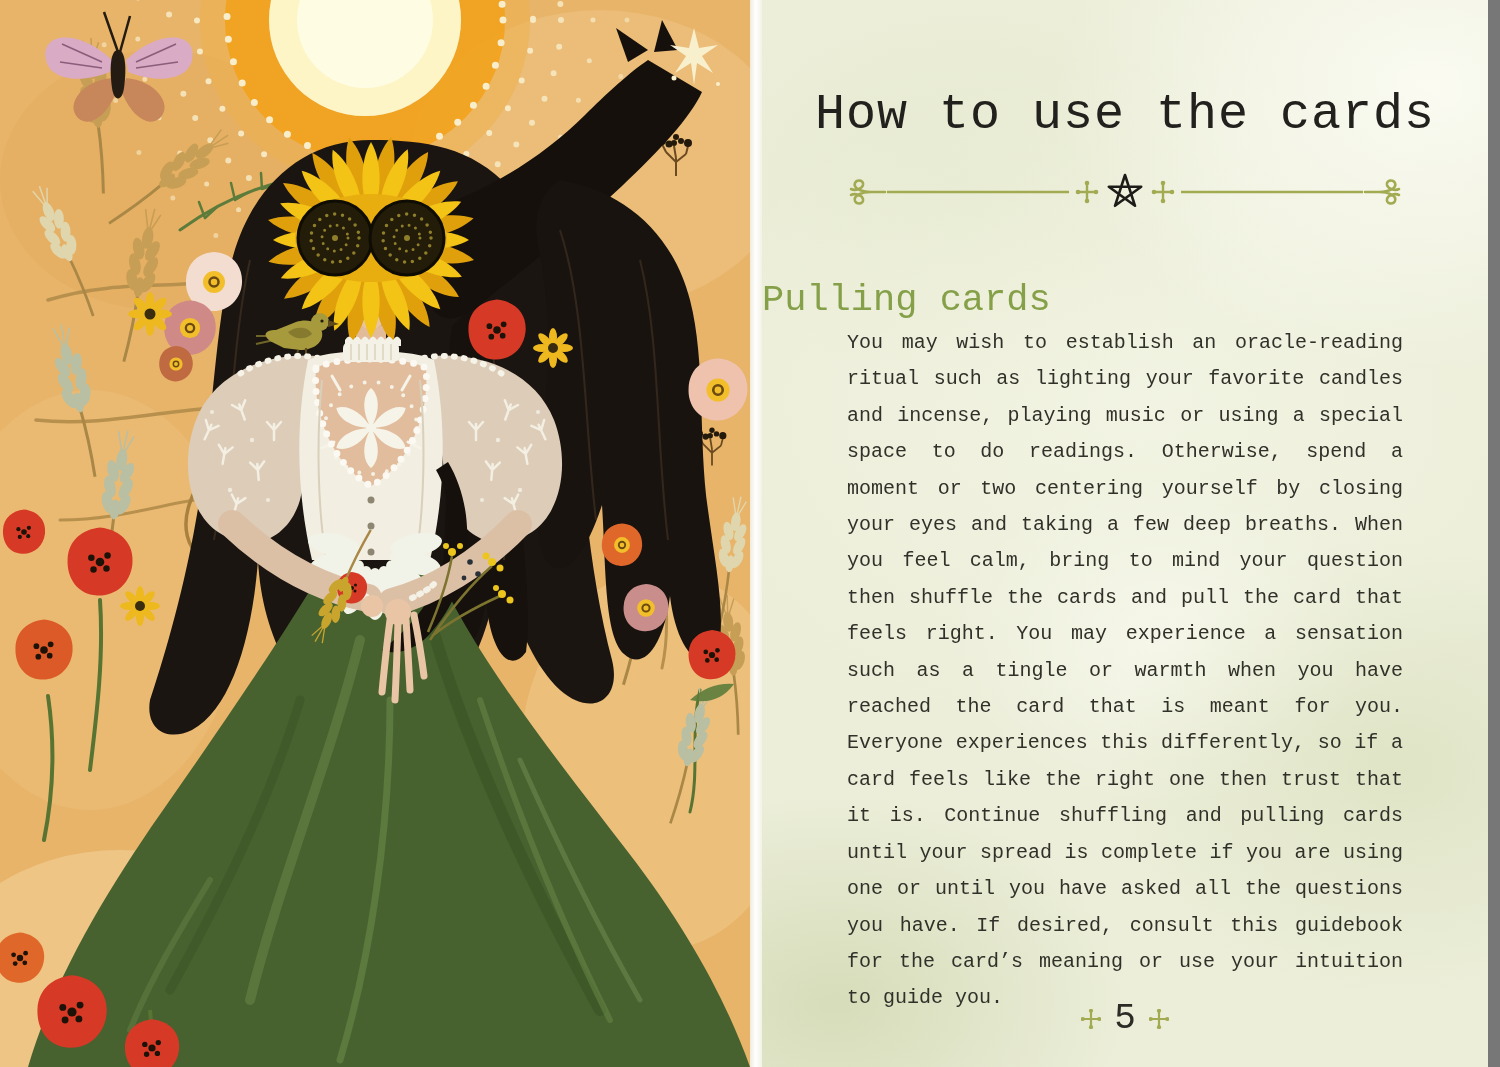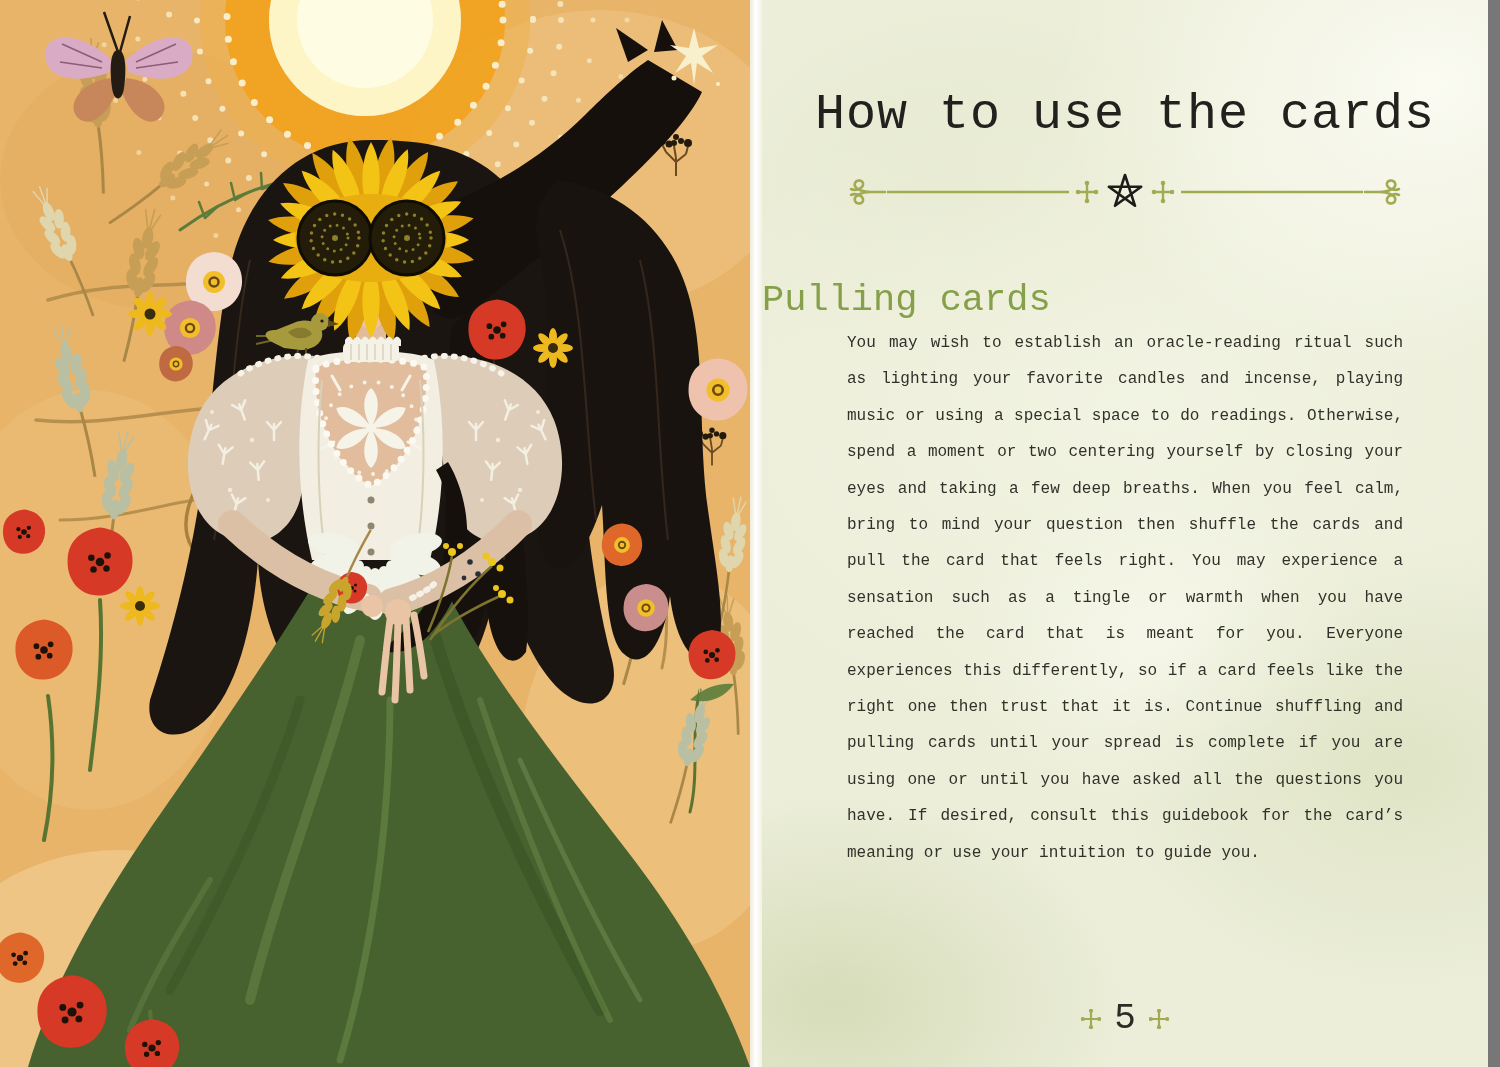--- a/index.html
+++ b/index.html
@@ -15,21 +15,21 @@
       radial-gradient(520px 400px at 92% 8%,  rgba(253,253,246,.85), transparent 72%),
       radial-gradient(640px 460px at 52% 38%, rgba(246,247,233,.6),  transparent 75%),
       radial-gradient(430px 330px at 88% 72%, rgba(204,213,167,.38), transparent 70%),
       radial-gradient(400px 300px at 28% 18%, rgba(226,230,200,.5),  transparent 70%),
       radial-gradient(300px 240px at 55% 60%, rgba(255,255,250,.5),  transparent 70%),
       #eceed9;}
   .pr-title{margin:86px 0 0 0;text-align:center;font-size:50px;font-weight:400;
             letter-spacing:1px;color:#22211d;}
   .pr-divider{display:block;margin:26px auto 0 auto;}
   .pr-sub{margin:64px 0 0 0;text-align:left;font-size:37px;font-weight:400;color:#85a049;}
-  .pr-body{width:556px;margin:4px auto 0 auto;text-align:justify;font-size:16px;
+  .pr-body{width:556px;margin:4px auto 0 auto;text-align:justify;font-size:20px;
            line-height:36.4px;color:#31312a;}
   .pr-pagenum{position:absolute;left:0;bottom:30px;width:100%;display:flex;
               justify-content:center;align-items:center;gap:13px;}
   .pr-pagenum .num{font-size:36px;color:#2c2c26;line-height:1;}
   .hidden-defs{position:absolute;width:0;height:0;overflow:hidden;}
 </style>
 </head>
 <body>
 
 <svg class="hidden-defs" aria-hidden="true">

